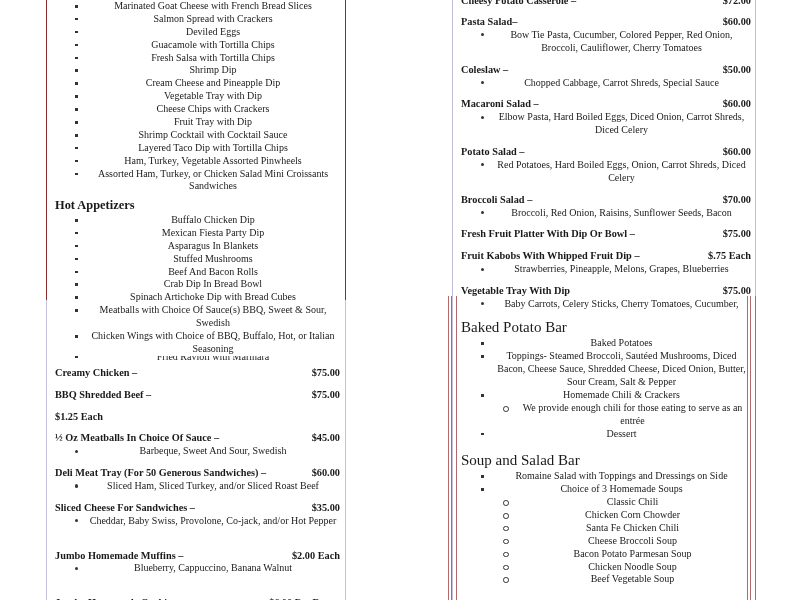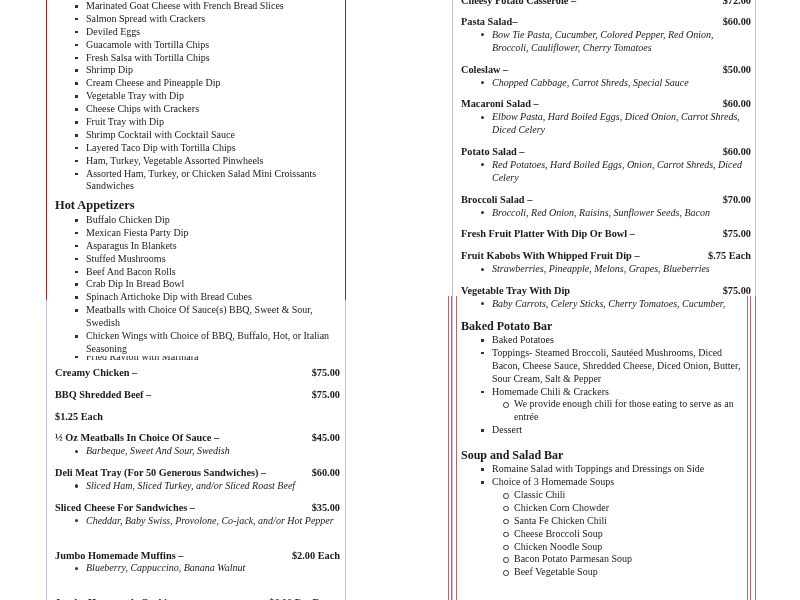--- a/index.html
+++ b/index.html
@@ -79,36 +79,37 @@
   }
 
   .sec-head {
     font-weight: bold;
     font-size: 12.4px;
     margin: 5px 0 1px 0;
     line-height: 1.18;
     font-family: Liberation Serif, serif;
   }
   .sec-head-sm {
-    font-weight: bold;
-    font-size: 12px;
+    font-weight: normal;
+    font-size: 15px;
     margin: 4px 0 1px 0;
     line-height: 1.18;
   }
 
   ul {
     margin: 0;
     padding: 0 0 0 20px;
     list-style: none;
   }
   li {
     font-size: 10px;
     line-height: 1.29;
     position: relative;
     padding-left: 11px;
+    text-align: center;
   }
   li.sq::before {
     content: "";
     position: absolute;
     left: 0;
     top: 5px;
     width: 2.6px;
     height: 2.6px;
     background: #333;
   }
@@ -147,21 +148,21 @@
     line-height: 1.25;
     margin-top: 9px;
   }
   .prow.tight { margin-top: 6px; }
   .prow .nm { padding-right: 8px; }
   .prow .pr { white-space: nowrap; }
 
   .prow-sub {
     margin-top: 0;
   }
-  .prow-sub li { font-weight: normal; font-style: italic; }
+  .prow-sub li { font-weight: normal; }
 
   
   .clipped-top {
     overflow: hidden;
     height: 7px;
   }
   .clipped-bot {
     overflow: hidden;
     height: 5px;
   }
@@ -373,22 +374,22 @@
 
         <div class="sec-head-sm" style="margin-top:11px">Soup and Salad Bar</div>
         <ul>
           <li class="sq">Romaine Salad with Toppings and Dressings on Side</li>
           <li class="sq">Choice of 3 Homemade Soups</li>
           <ul class="lvl2">
             <li class="hollow">Classic Chili</li>
             <li class="hollow">Chicken Corn Chowder</li>
             <li class="hollow">Santa Fe Chicken Chili</li>
             <li class="hollow">Cheese Broccoli Soup</li>
+            <li class="hollow">Bacon Potato Parmesan Soup</li>
             <li class="hollow">Chicken Noodle Soup</li>
-            <li class="hollow">Bacon Potato Parmesan Soup</li>
             <li class="hollow">Beef Vegetable Soup</li>
 
           </ul>
 
         </ul>
 
       </div>
     </div>
 
   </div>

